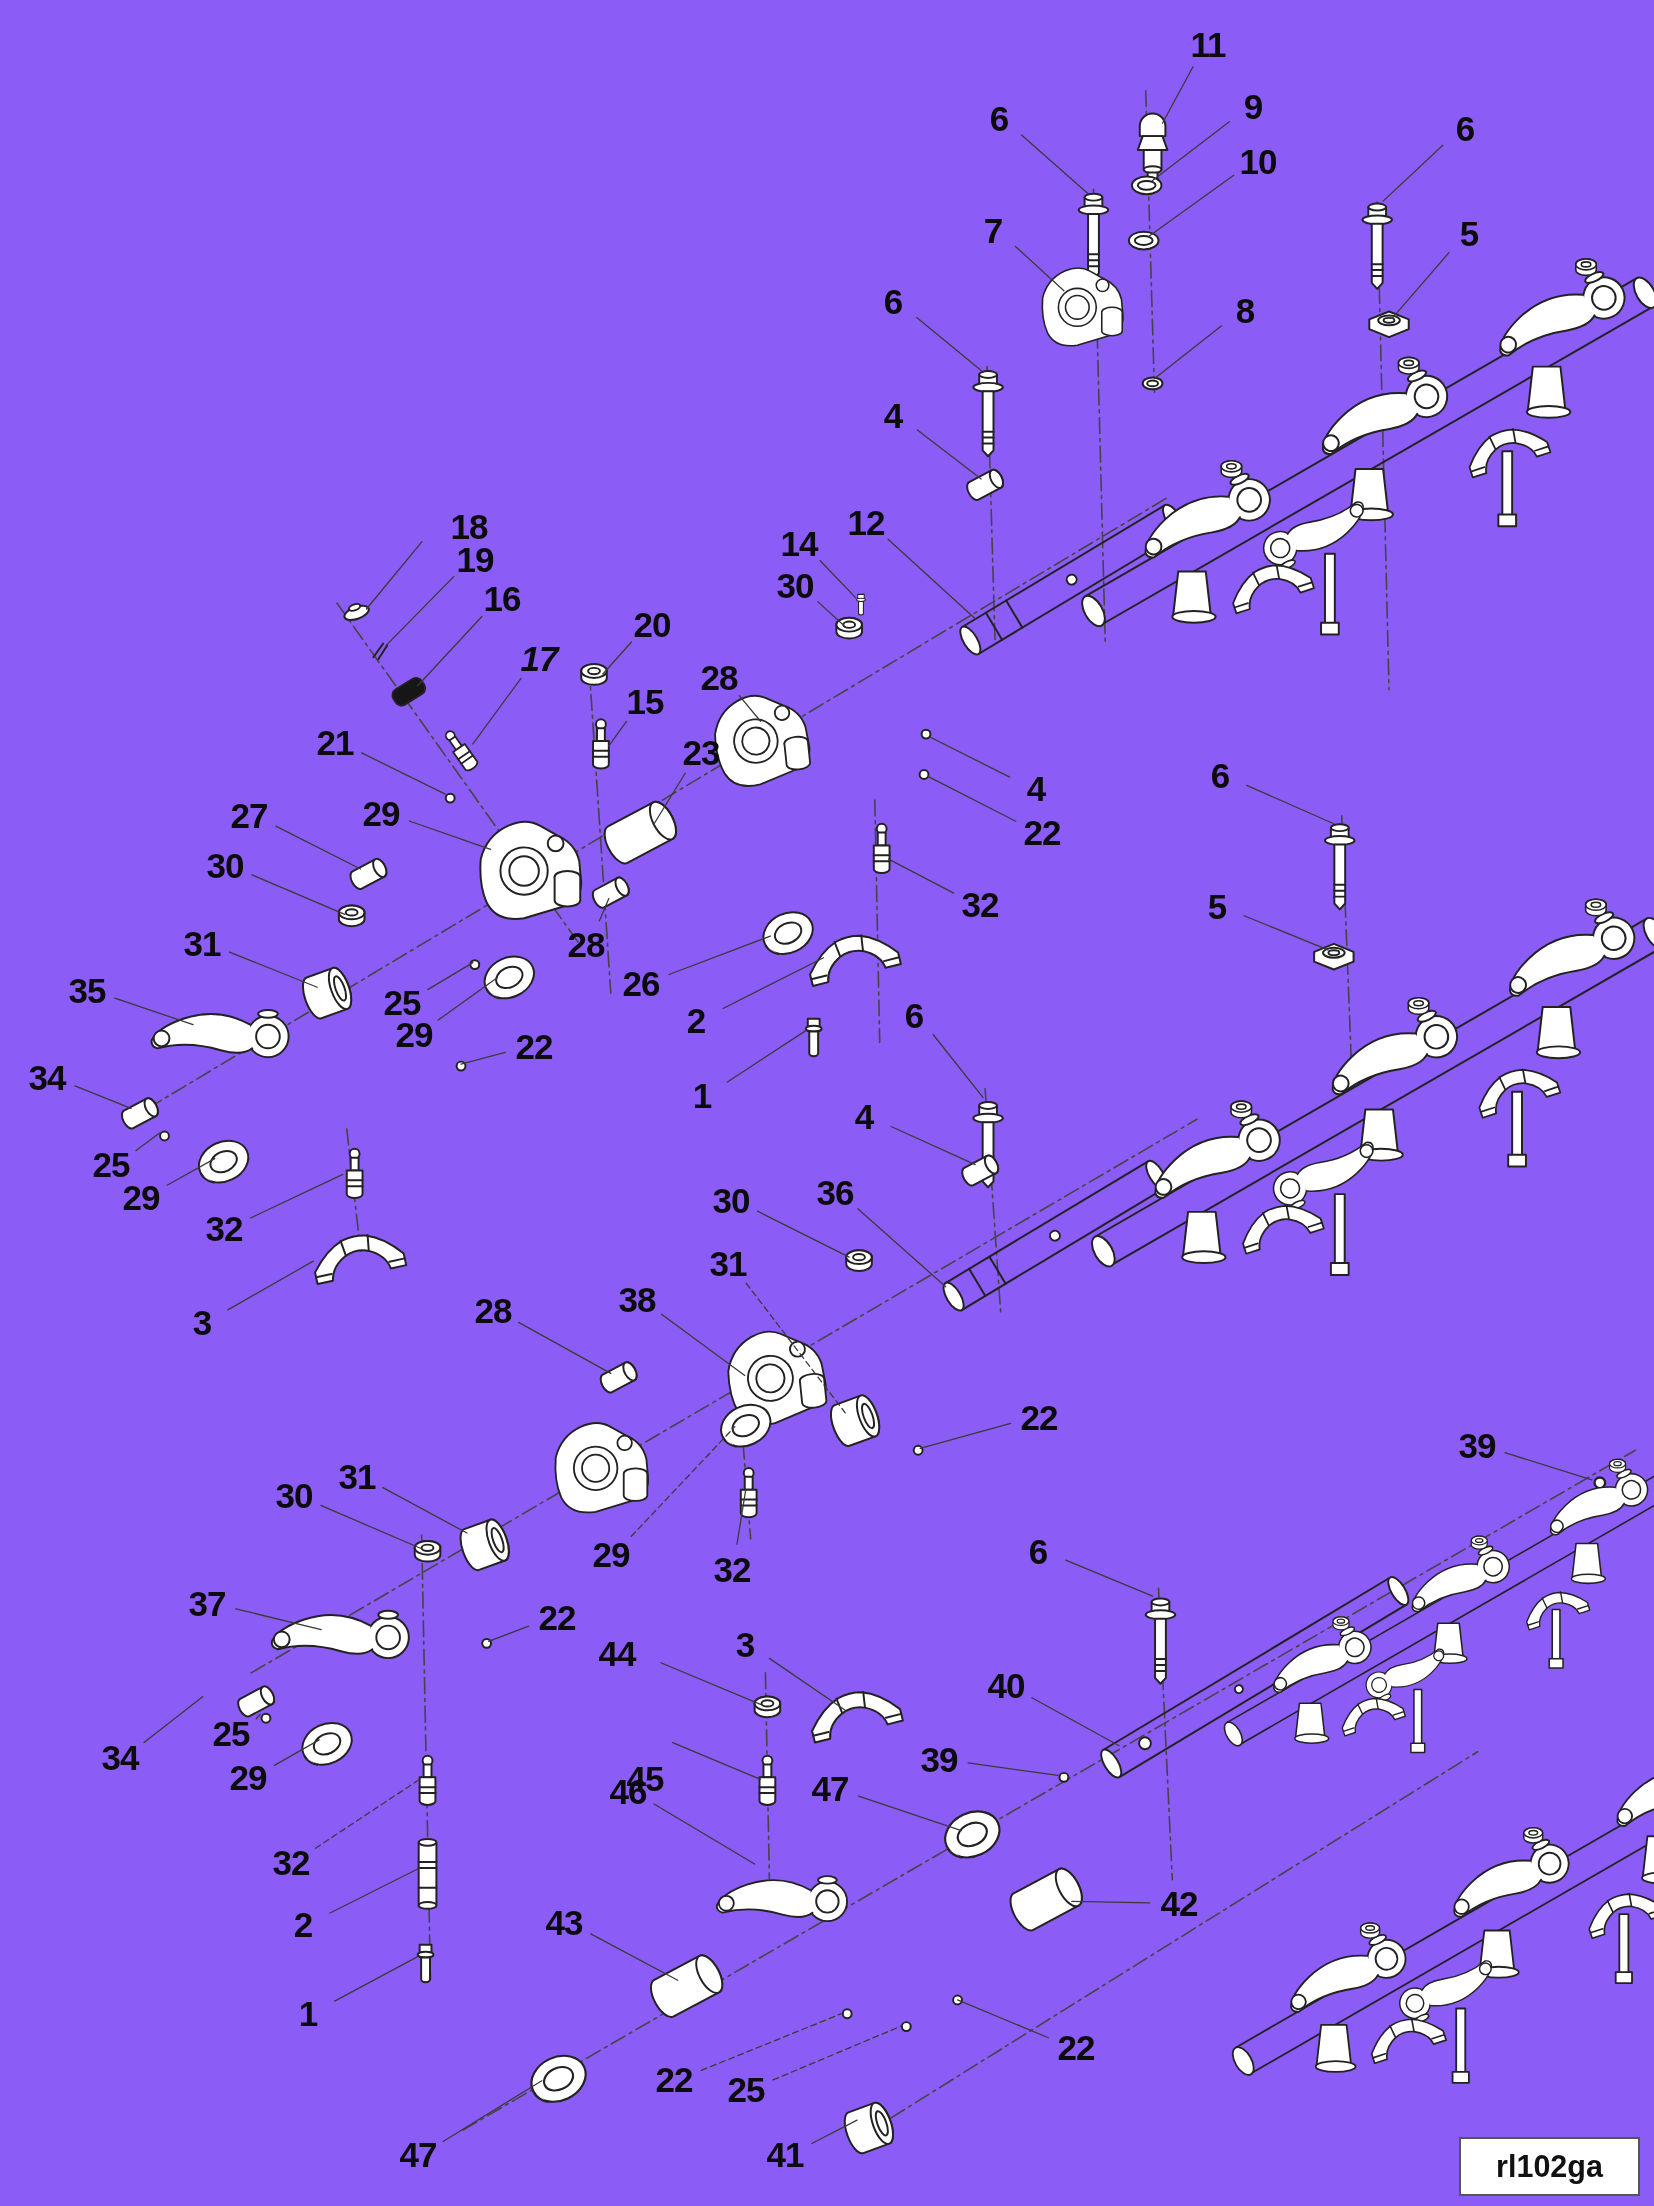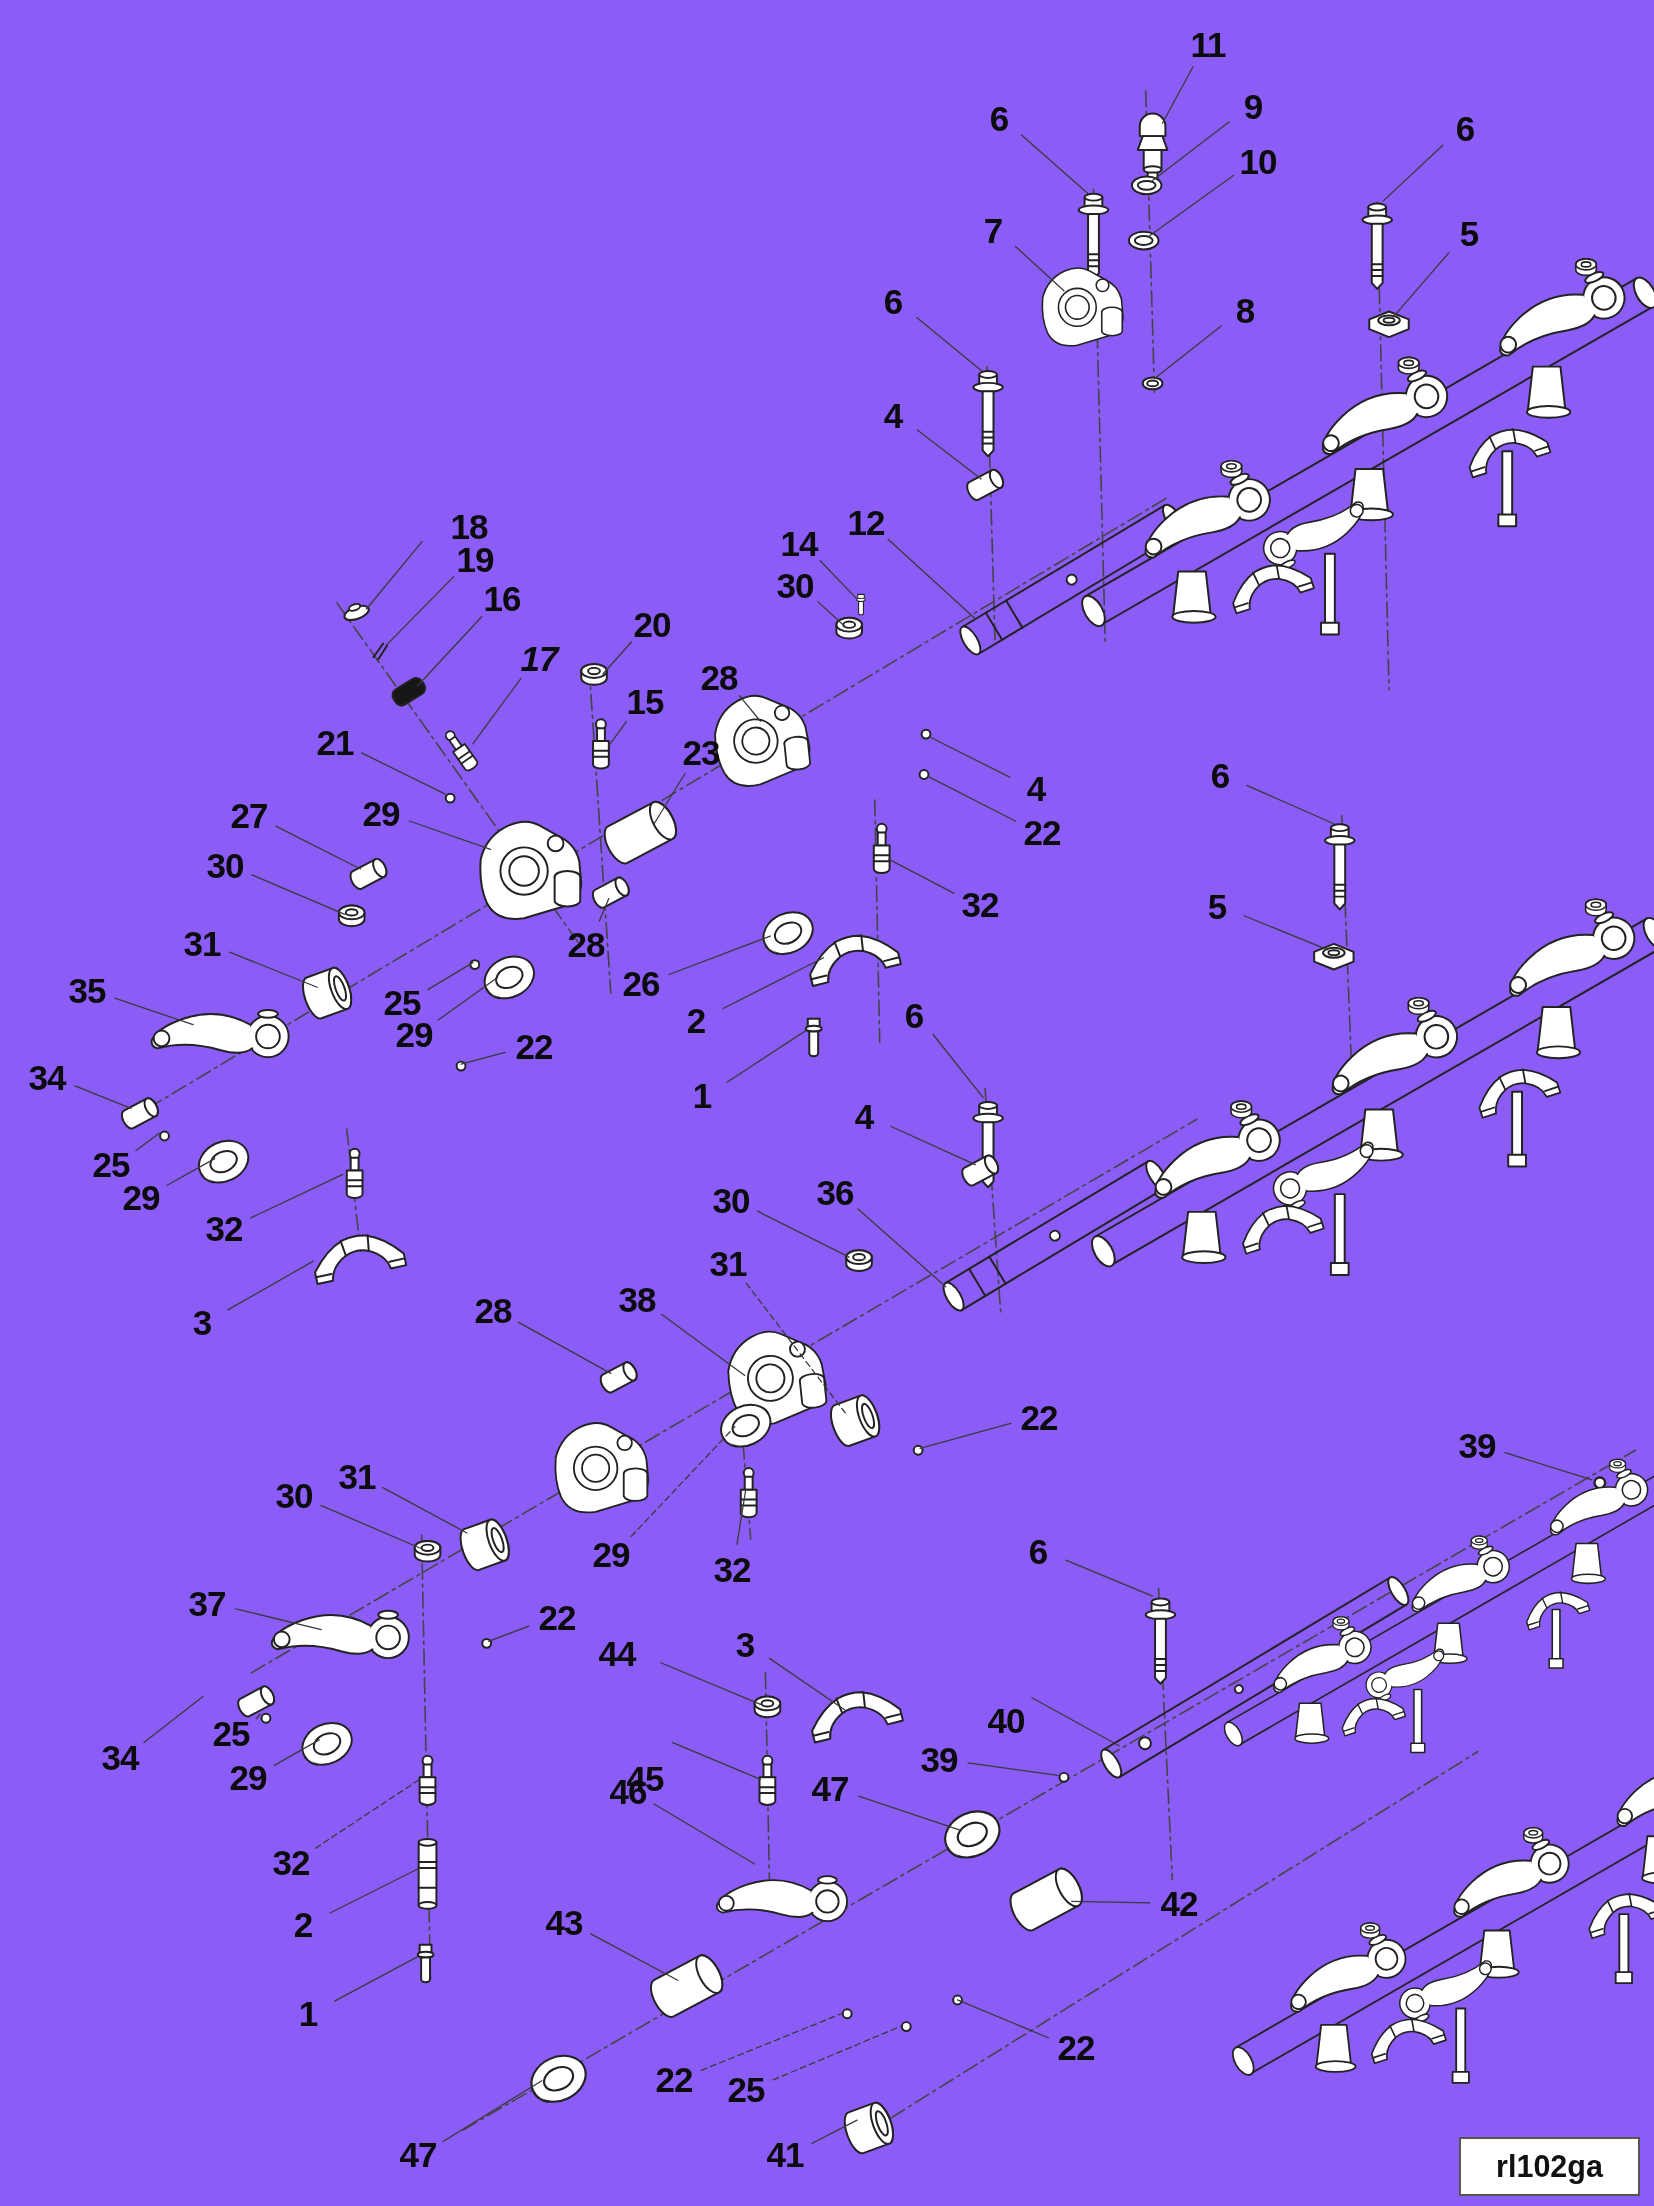--- a/index.html
+++ b/index.html
@@ -423,21 +423,21 @@
       <div class="co" style="left: 557px; top: 1617px;">22</div>
       <div class="co" style="left: 617px; top: 1653px;">44</div>
       <div class="co" style="left: 745px; top: 1644px;">3</div>
       <div class="co" style="left: 645px; top: 1733px; margin-top: 45px;">45</div>
       <div class="co" style="left: 628px; top: 1791px;">46</div>
       <div class="co" style="left: 120px; top: 1757px;">34</div>
       <div class="co" style="left: 231px; top: 1733px;">25</div>
       <div class="co" style="left: 248px; top: 1777px;">29</div>
       <div class="co" style="left: 1477px; top: 1445px;">39</div>
       <div class="co" style="left: 1038px; top: 1551px;">6</div>
-      <div class="co" style="left: 1006px; top: 1720px;">40</div>
+      <div class="co" style="left: 1006px; top: 1685px;">40</div>
       <div class="co" style="left: 939px; top: 1759px;">39</div>
       <div class="co" style="left: 830px; top: 1788px;">47</div>
       <div class="co" style="left: 1179px; top: 1903px;">42</div>
       <div class="co" style="left: 291px; top: 1862px;">32</div>
       <div class="co" style="left: 303px; top: 1924px;">2</div>
       <div class="co" style="left: 564px; top: 1922px;">43</div>
       <div class="co" style="left: 308px; top: 2013px;">1</div>
       <div class="co" style="left: 674px; top: 2079px;">22</div>
       <div class="co" style="left: 746px; top: 2089px;">25</div>
       <div class="co" style="left: 1076px; top: 2047px;">22</div>

